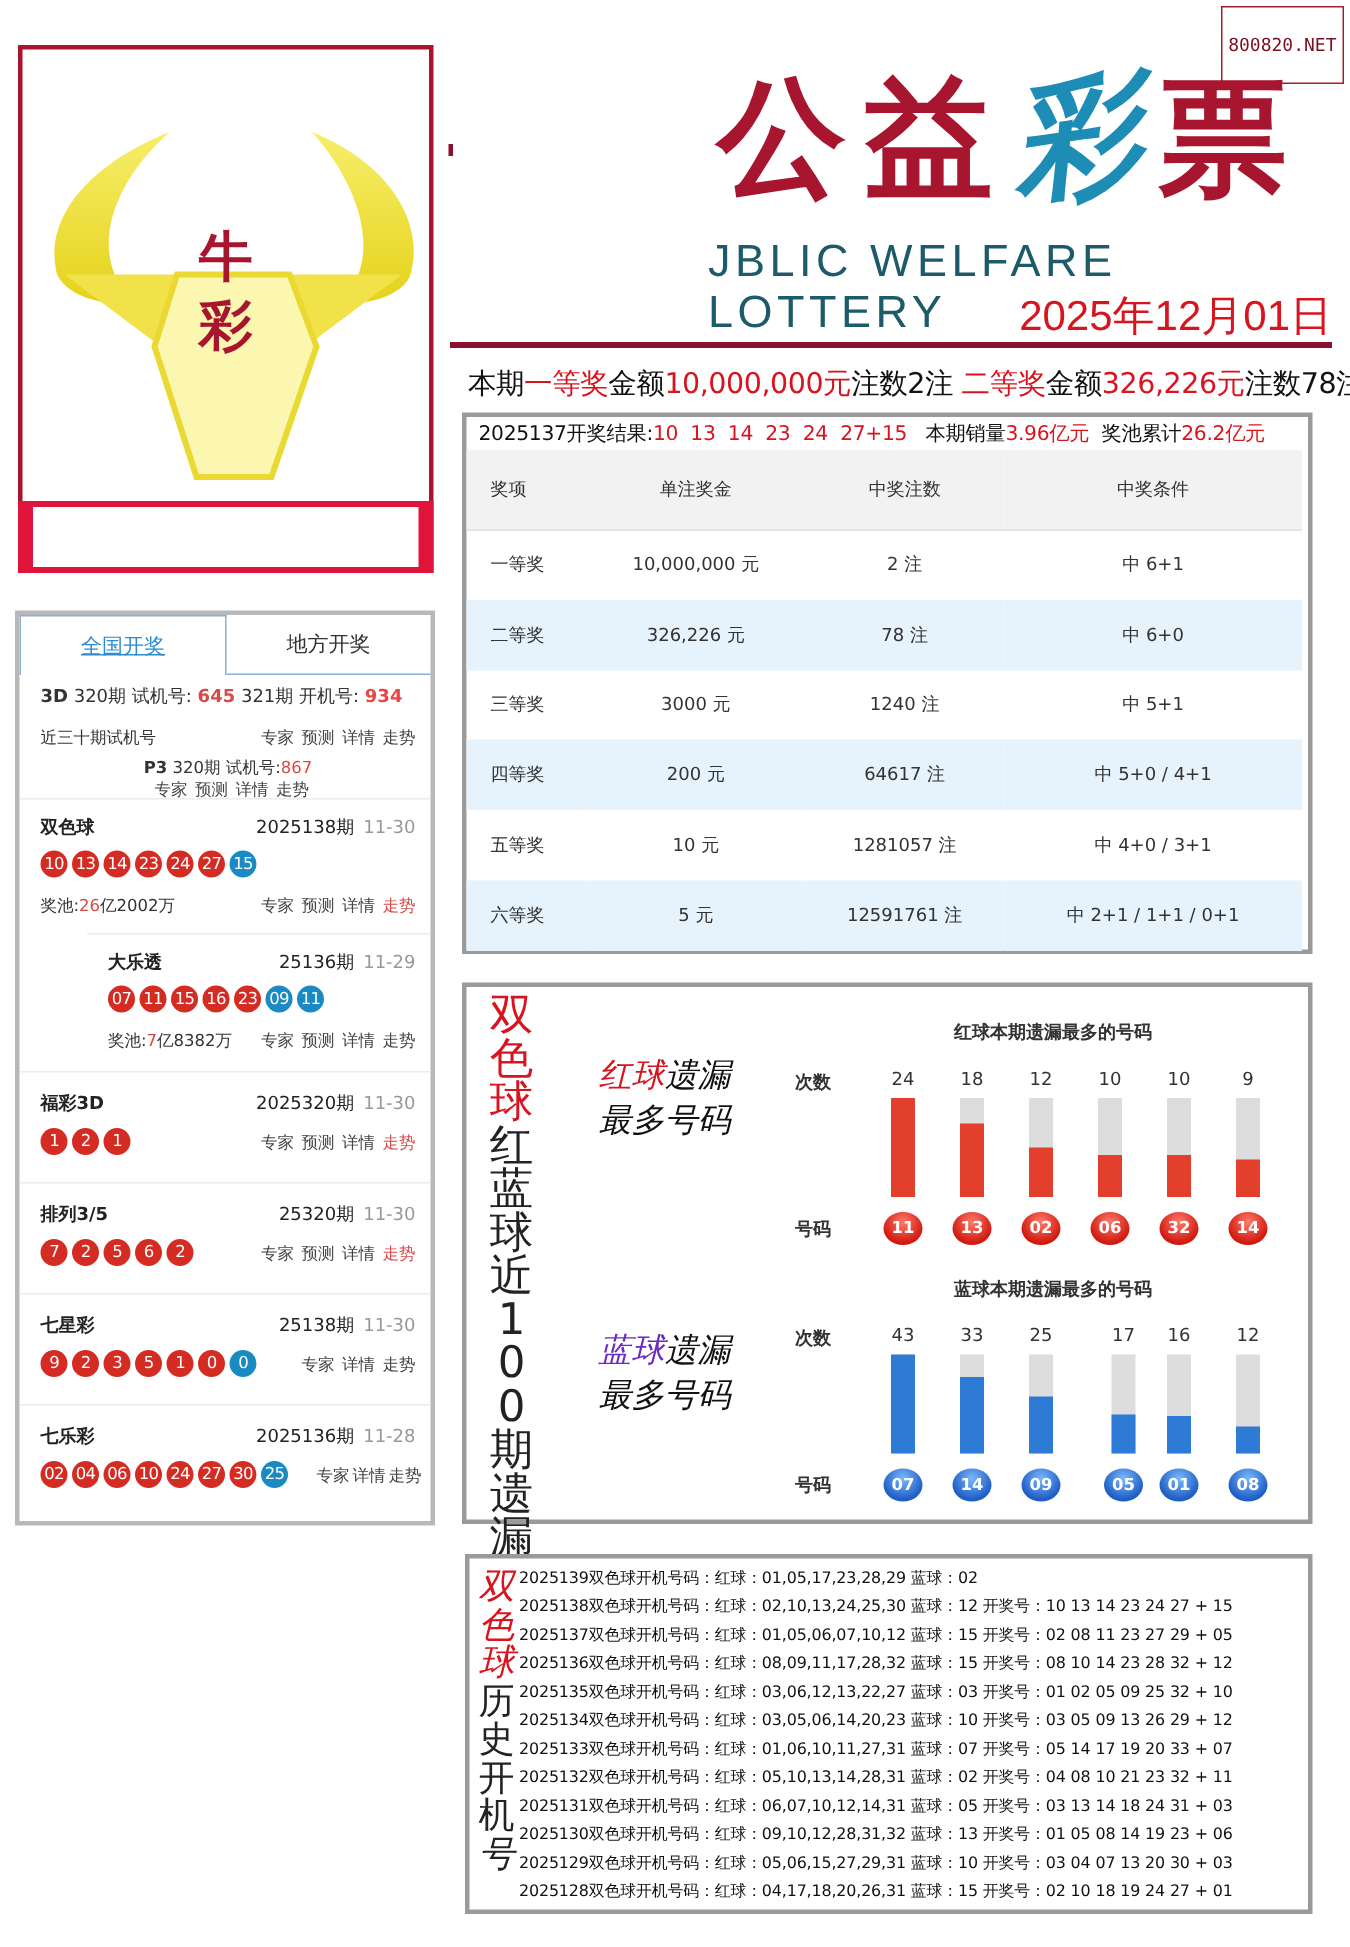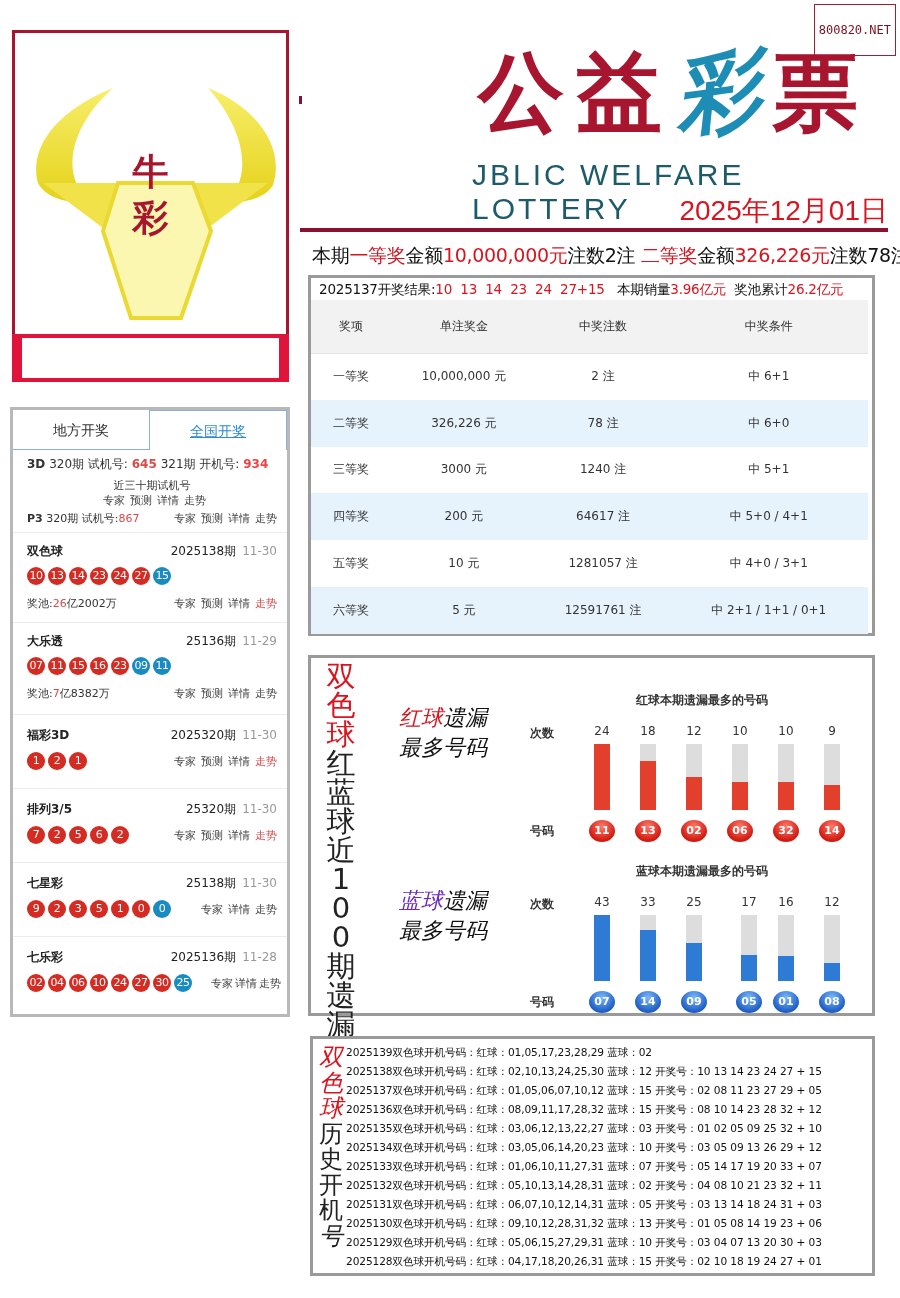--- a/index.html
+++ b/index.html
@@ -27,21 +27,21 @@
 
   .prize-summary { position: absolute; left: 312px; top: 243px; font-size: 19px; color: #111; white-space: nowrap; font-family: "DejaVu Sans", sans-serif; letter-spacing: -0.3px; }
   .red { color: #d8141f; }
 
   
   .result-panel { position: absolute; left: 308px; top: 275px; width: 567px; height: 361px; border: 3px solid #9a9a9a; background: #fff; }
   .result-line { height: 22px; padding-left: 8px; font-size: 13.5px; line-height: 22px; white-space: nowrap; color: #111; letter-spacing: -0.2px; }
   .prize-table { width: 557px; border-collapse: collapse; font-size: 12px; color: #333; }
   .prize-table th { background: #f2f2f2; height: 53px; font-weight: normal; font-size: 12px; color: #333; border-bottom: 1px solid #e2e2e2; }
   .prize-table td { height: 46.8px; text-align: center; }
-  .prize-table td:first-child, .prize-table th:first-child { text-align: center; width: 80px; }
+  .prize-table td:first-child, .prize-table th:first-child { text-align: left; padding-left: 16px; width: 80px; }
   .prize-table tr.alt td { background: #e6f2fc; }
 
   
   .lottery-panel { position: absolute; left: 10px; top: 407px; width: 280px; height: 610px; border: 3px solid #b8b8b8; background: #fff; }
   .tabs { display: flex; height: 40px; }
   .tab { flex: 1; text-align: center; font-size: 14px; line-height: 40px; color: #333; border-bottom: 1px solid #8aaed8; }
   .tab.active { color: #2d8bd0; text-decoration: underline; border: 1px solid #8aaed8; border-bottom: none; background: #fff; }
   .row { display: flex; justify-content: space-between; align-items: center; padding: 0 10px 0 14px; font-size: 11px; color: #333; }
   .links span { margin-left: 5px; color: #444; }
   .links span.hot { color: #d84a4a; }
@@ -53,21 +53,21 @@
   .ball { width: 18px; height: 18px; border-radius: 50%; background: #d42b22; color: #fff; font-size: 11px; line-height: 18px; text-align: center; letter-spacing: -0.5px; }
   .ball.blue { background: #1a8ac2; }
 
   
   .omission-panel { position: absolute; left: 308px; top: 655px; width: 567px; height: 361px; border: 3px solid #9a9a9a; background: #fff; }
   .vtitle { position: absolute; left: 10px; top: 4px; width: 40px; text-align: center; font-size: 29px; line-height: 29px; font-family: "DejaVu Sans", sans-serif; }
   .vtitle .r { color: #d8141f; }
   .side-label { position: absolute; left: 88px; font-size: 22px; line-height: 30px; color: #111; font-style: italic; }
   .side-label .r { color: #d8141f; }
   .side-label .p { color: #6a2bc2; }
-  .chart { position: absolute; left: 215px; width: 345px; height: 160px; margin-top: 12px; }
+  .chart { position: absolute; left: 215px; width: 345px; height: 160px; }
   .chart-title { position: absolute; left: 110px; top: 0; font-size: 12px; font-weight: bold; color: #333; }
   .axis-lbl { position: absolute; left: 4px; font-size: 12px; color: #333; font-weight: bold; }
   .col { position: absolute; width: 40px; text-align: center; }
   .col .val { font-size: 12px; color: #333; height: 16px; }
   .col .track { margin: 4px auto 0; width: 16px; height: 66px; background: #dddddd; position: relative; }
   .col .fill { position: absolute; left: 0; bottom: 0; width: 16px; }
   .col .num { margin: 10px auto 0; width: 26px; height: 22px; border-radius: 50%; color: #fff; font-size: 11px; font-weight: bold; line-height: 22px; text-align: center; }
   .red-chart .fill { background: #e2402d; }
   .red-chart .num { background: radial-gradient(circle at 50% 30%, #ff7a6a, #d11a10 70%); }
   .blue-chart .fill { background: #2e7bd6; }
@@ -169,40 +169,40 @@
           <td>5 元</td>
           <td>12591761 注</td>
           <td>中 2+1 / 1+1 / 0+1</td>
       </tr>
     </tbody>
   </table>
 </div>
 
 <div class="lottery-panel">
   <div class="tabs">
+    <div class="tab active">全国开奖</div>
     <div class="tab">地方开奖</div>
-    <div class="tab active">全国开奖</div>
   </div>
 
   <div class="row" style="height:28px;font-size:12px;">
     <span>
       <b>3D</b>
       <span>320期 试机号:</span>
       <b class="red" style="color:#d84a4a;">645</b>
       <span>321期 开机号:</span>
       <b style="color:#ef4444;">934</b>
     </span>
   </div>
-  <div class="row" style="height:26px;flex-direction:column;">
+  <div class="row" style="height:26px;">
     <span>近三十期试机号</span>
     <span class="links">
       <span>专家</span><span>预测</span><span>详情</span><span>走势</span>
     </span>
   </div>
-  <div class="row" style="height:28px;">
+  <div class="row" style="height:28px;flex-direction:column;">
     <span><b>P3</b> <span>320期 试机号:</span><span style="color:#d84a4a;">867</span></span>
     <span class="links">
       <span>专家</span><span>预测</span><span>详情</span><span>走势</span>
     </span>
   </div>
 
   <div class="sec" style="height:90px;padding-top:6px;">
     <div class="row" style="height:24px;">
       <span class="sec-title">双色球</span>
       <span class="issue"><span>2025138期</span><span class="date">11-30</span></span>
@@ -217,21 +217,21 @@
           <span class="ball">27</span>
           <span class="ball blue">15</span>
       </div>
     </div>
     <div class="row" style="height:28px;">
       <span><span>奖池:</span><span style="color:#d84a4a;">26</span><span>亿2002万</span></span>
       <span class="links"><span>专家</span><span>预测</span><span>详情</span><span class="hot">走势</span></span>
     </div>
   </div>
 
-  <div class="sec" style="height:92px;padding-top:6px;">
+  <div class="sec" style="height:92px;padding-top:6px;margin-left:45px;">
     <div class="row" style="height:24px;">
       <span class="sec-title">大乐透</span>
       <span class="issue"><span>25136期</span><span class="date">11-29</span></span>
     </div>
     <div class="row" style="height:26px;">
       <div class="balls">
         <span class="ball">07</span>
           <span class="ball">11</span>
           <span class="ball">15</span>
           <span class="ball">16</span>

